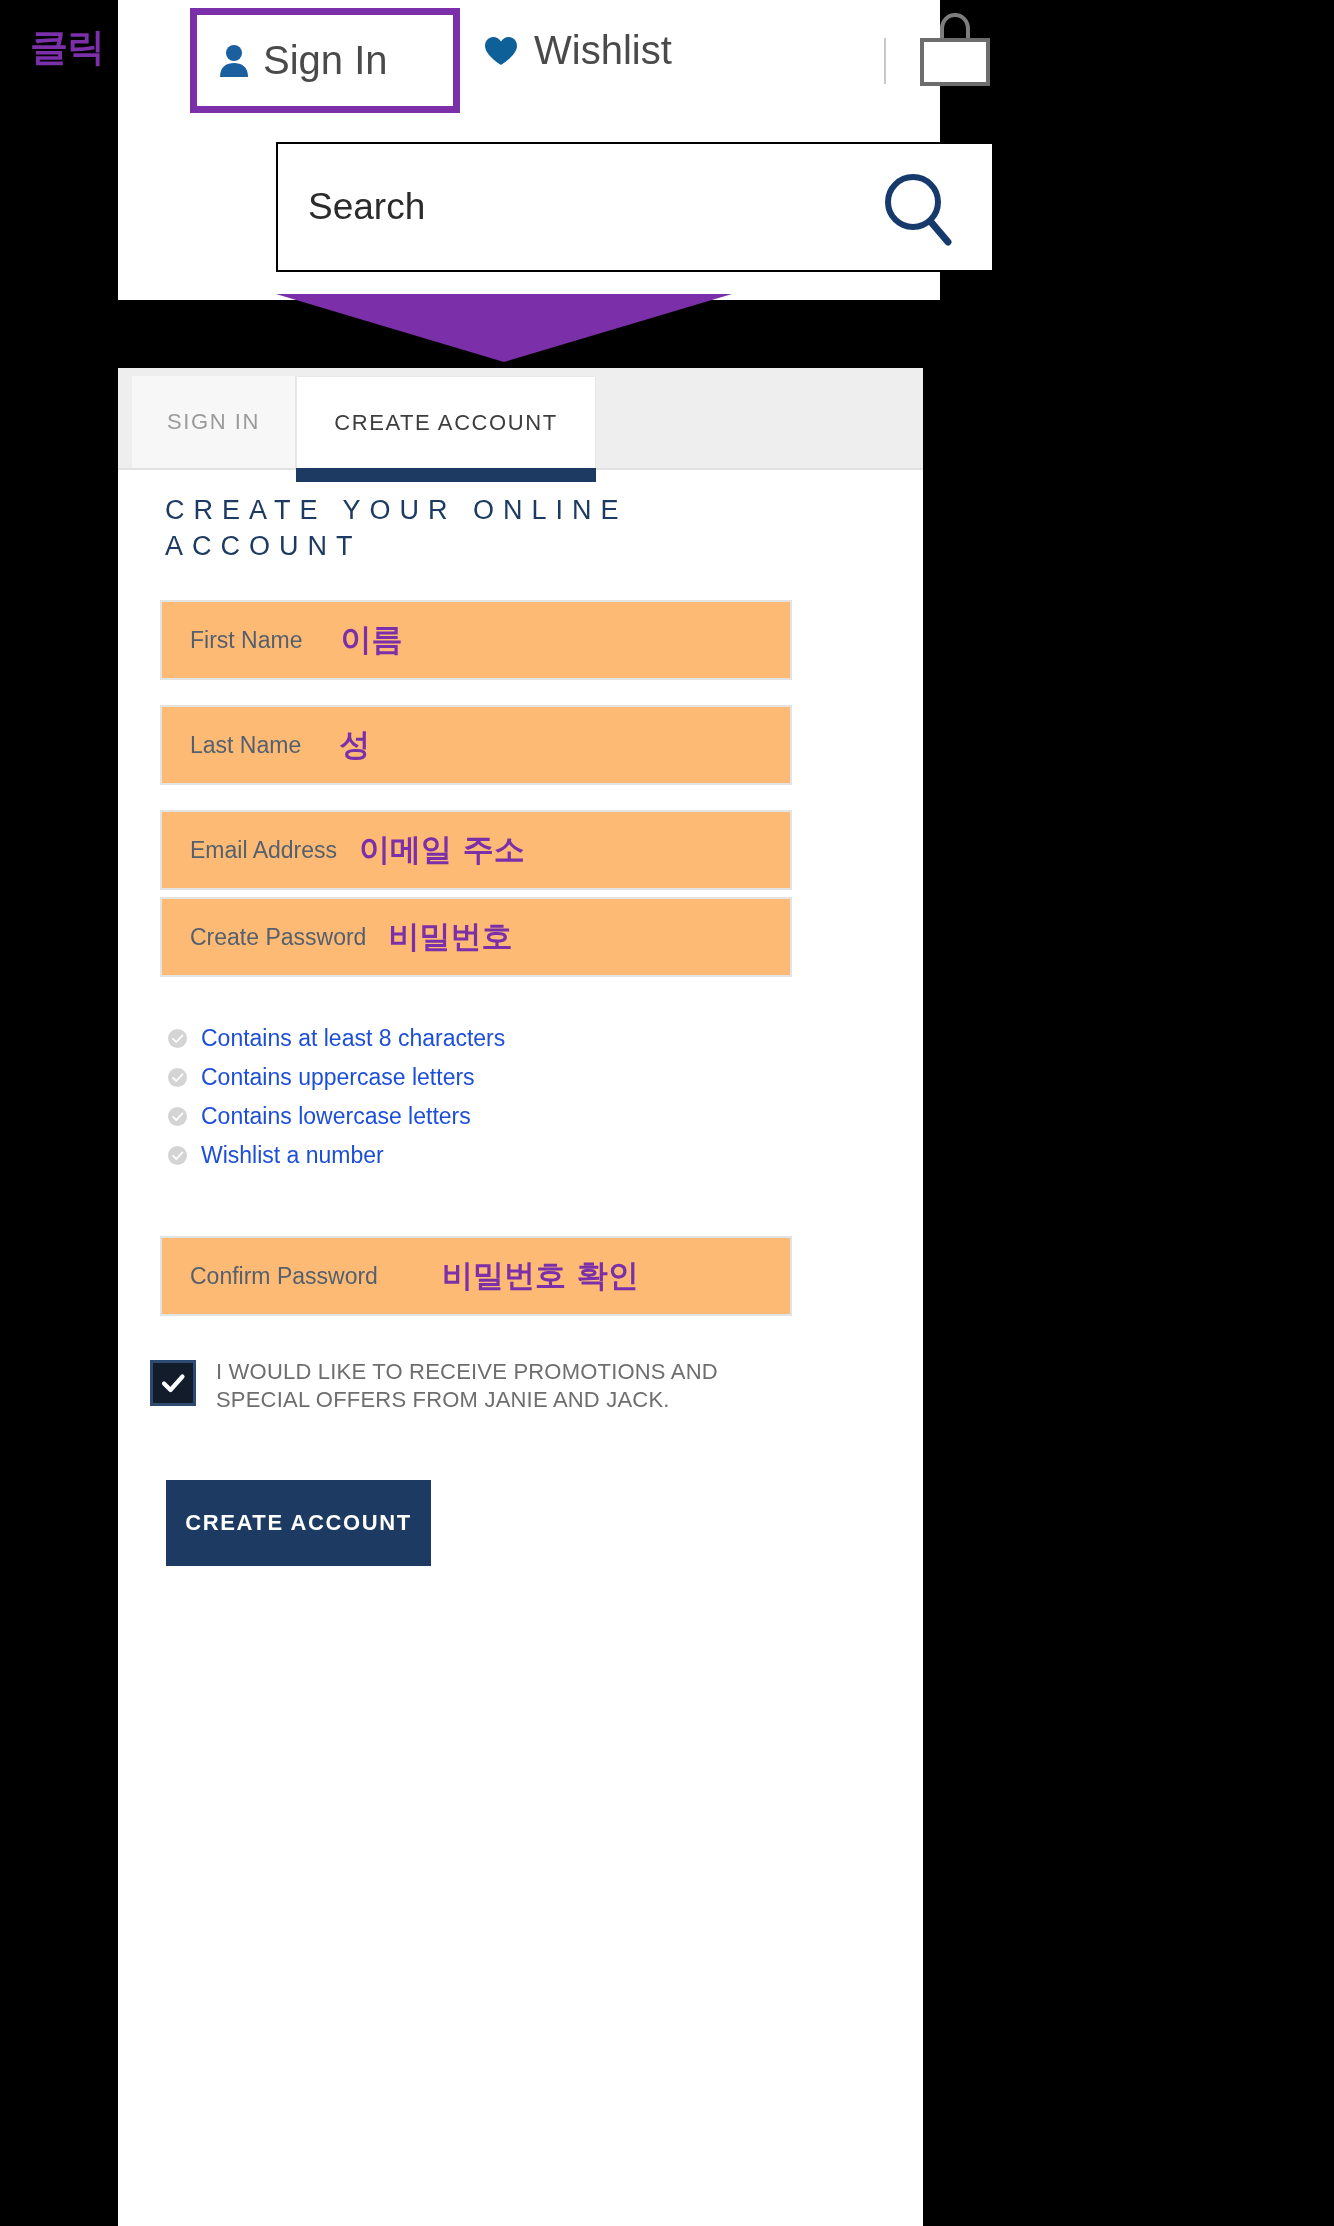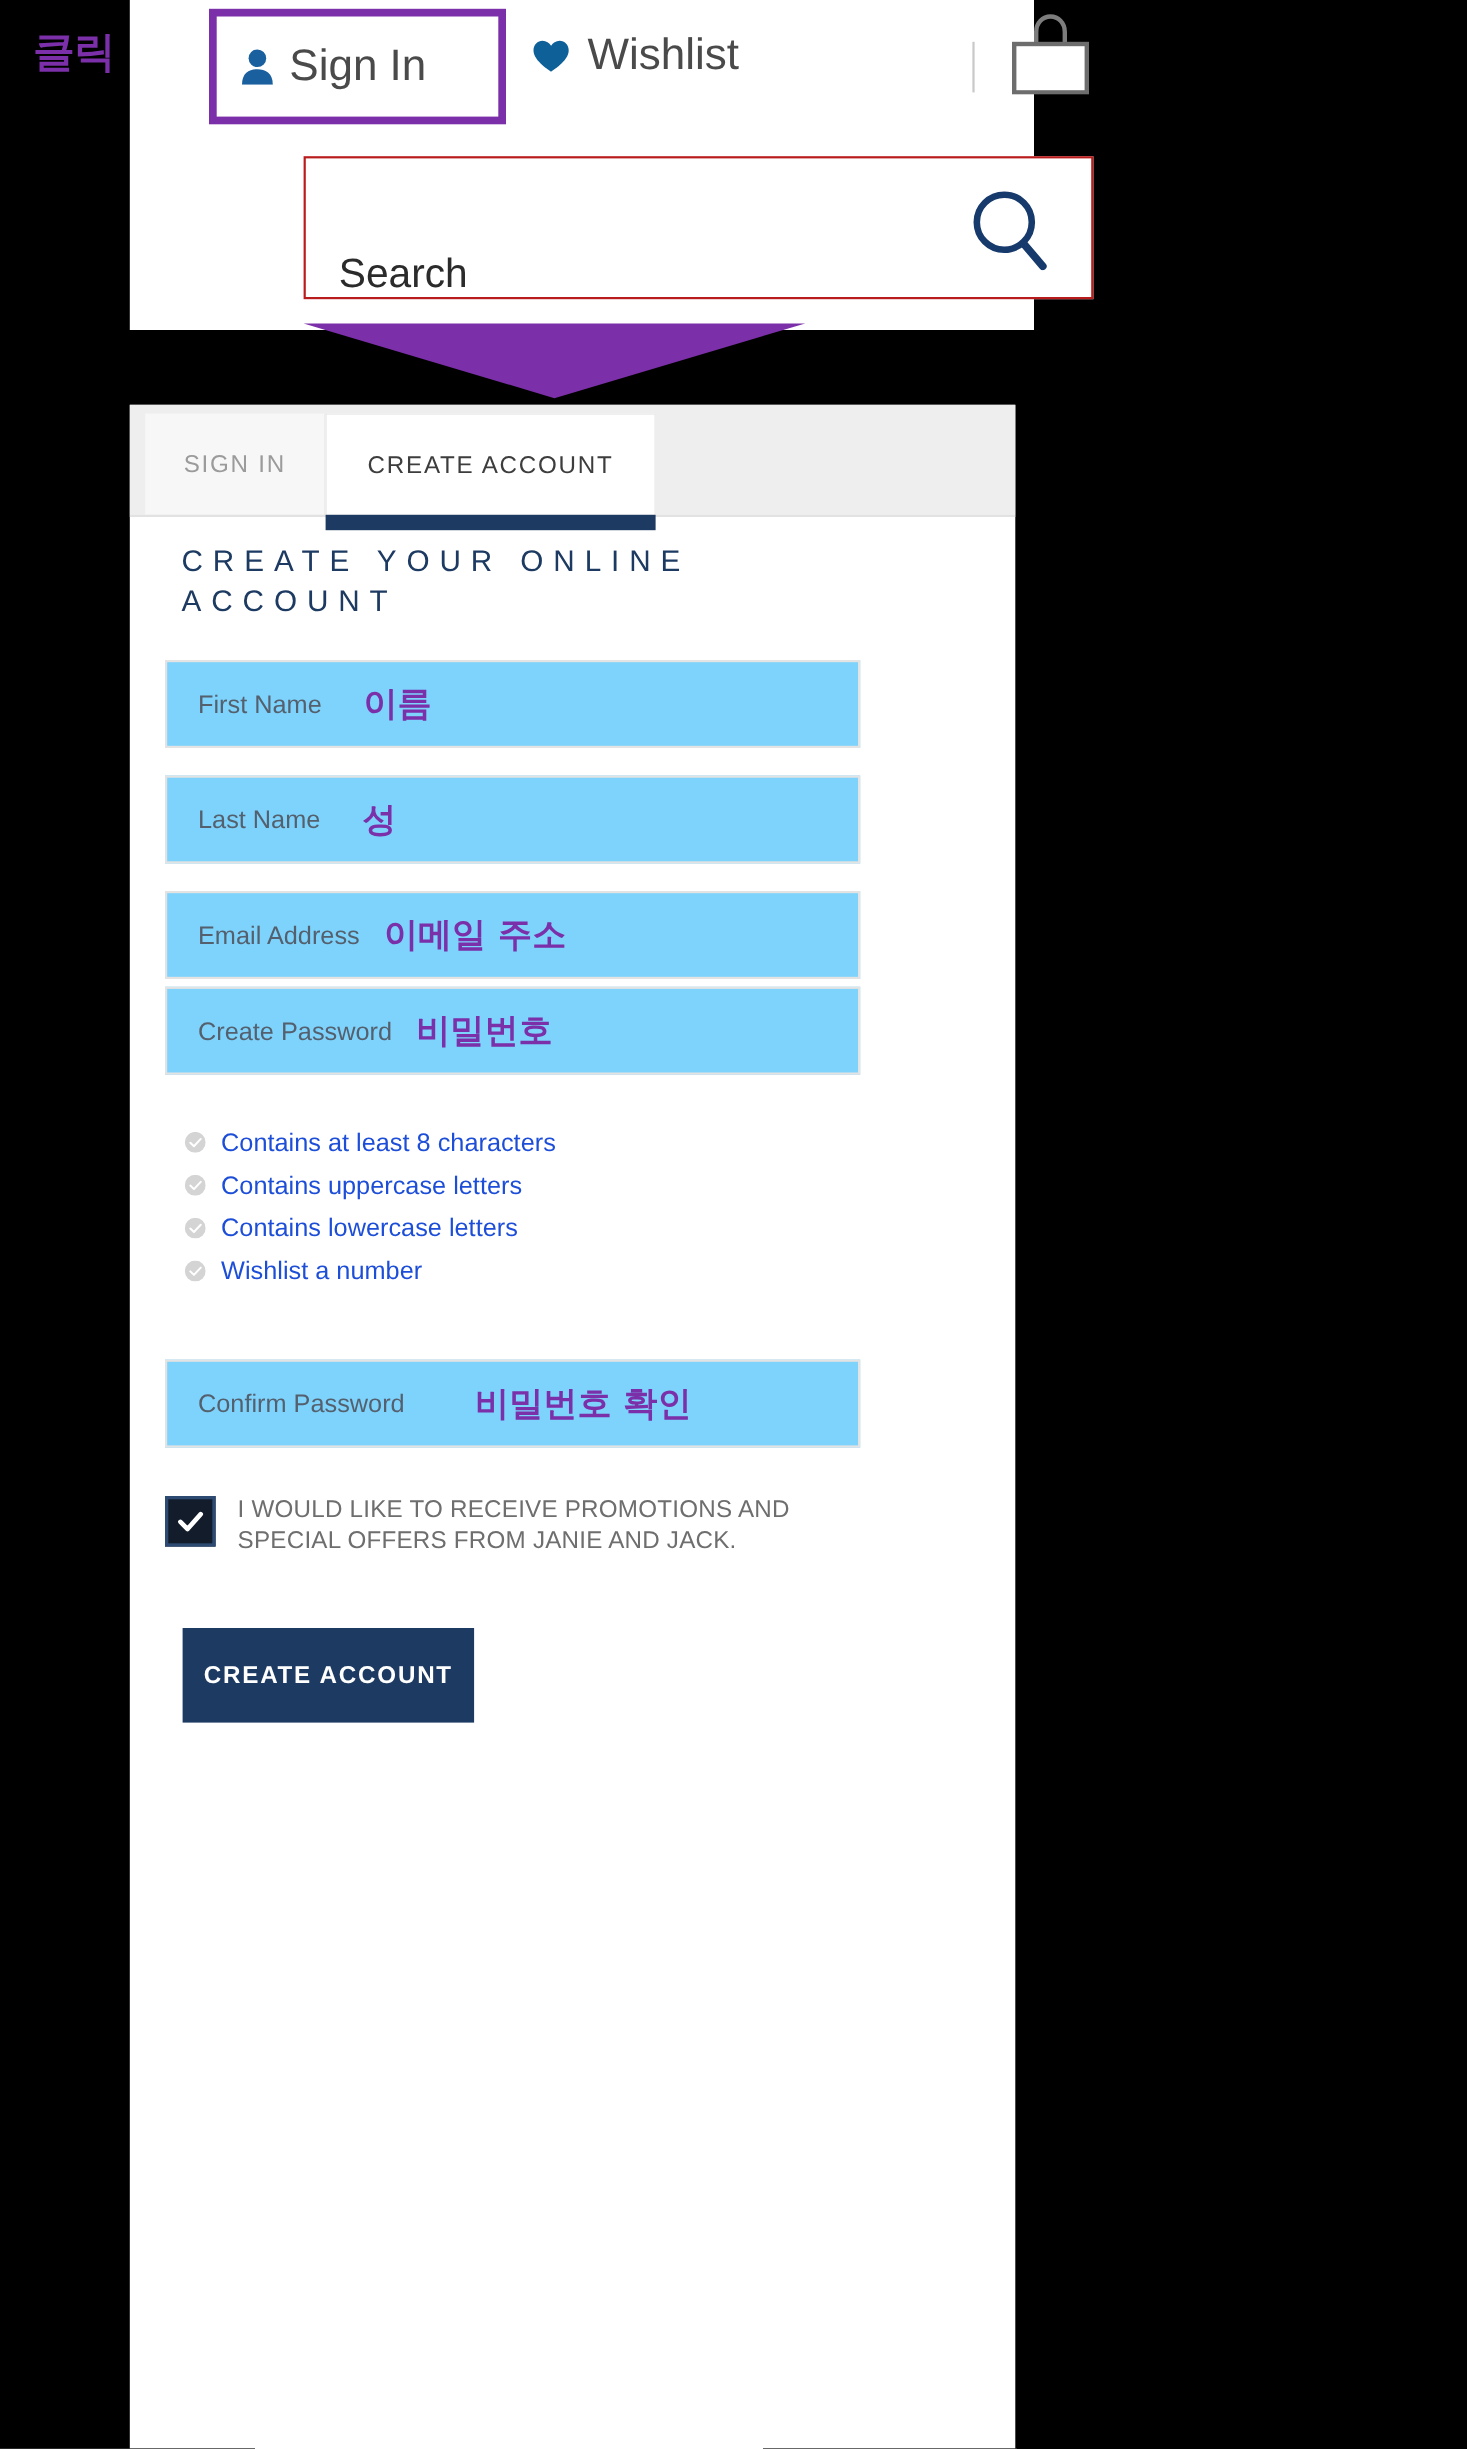--- a/index.html
+++ b/index.html
@@ -117,24 +117,24 @@
   }
 
   
   .search-bar {
     position: absolute;
     left: 158px;
     top: 142px;
     width: 718px;
     height: 130px;
     background: #ffffff;
-    border: 2px solid #b91c1c;
-    box-sizing: border-box;
-    display: flex;
-    align-items: flex-end;
+    border: 2px solid #000000;
+    box-sizing: border-box;
+    display: flex;
+    align-items: center;
   }
   .search-placeholder {
     margin-left: 30px;
     font-size: 37px;
     color: #2b2b2b;
     font-family: "Liberation Sans", sans-serif;
   }
   .search-icon-wrap {
     position: absolute;
     right: 40px;
@@ -230,26 +230,26 @@
     width: 620px;
     font-size: 27px;
     letter-spacing: 9px;
     line-height: 1.35;
     color: #1d3b62;
     font-family: "Liberation Sans", sans-serif;
   }
 
   .field {
     position: absolute;
-    left: 32px;
+    left: 42px;
     width: 632px;
     height: 80px;
     border: 2px solid #e3e3e3;
     box-sizing: border-box;
-    background: #7dd3fc;
+    background: #fdba74;
     display: flex;
     align-items: center;
   }
   .field-label {
     margin-left: 28px;
     font-size: 23px;
     color: #55606e;
     white-space: nowrap;
     font-family: "Liberation Sans", sans-serif;
   }

